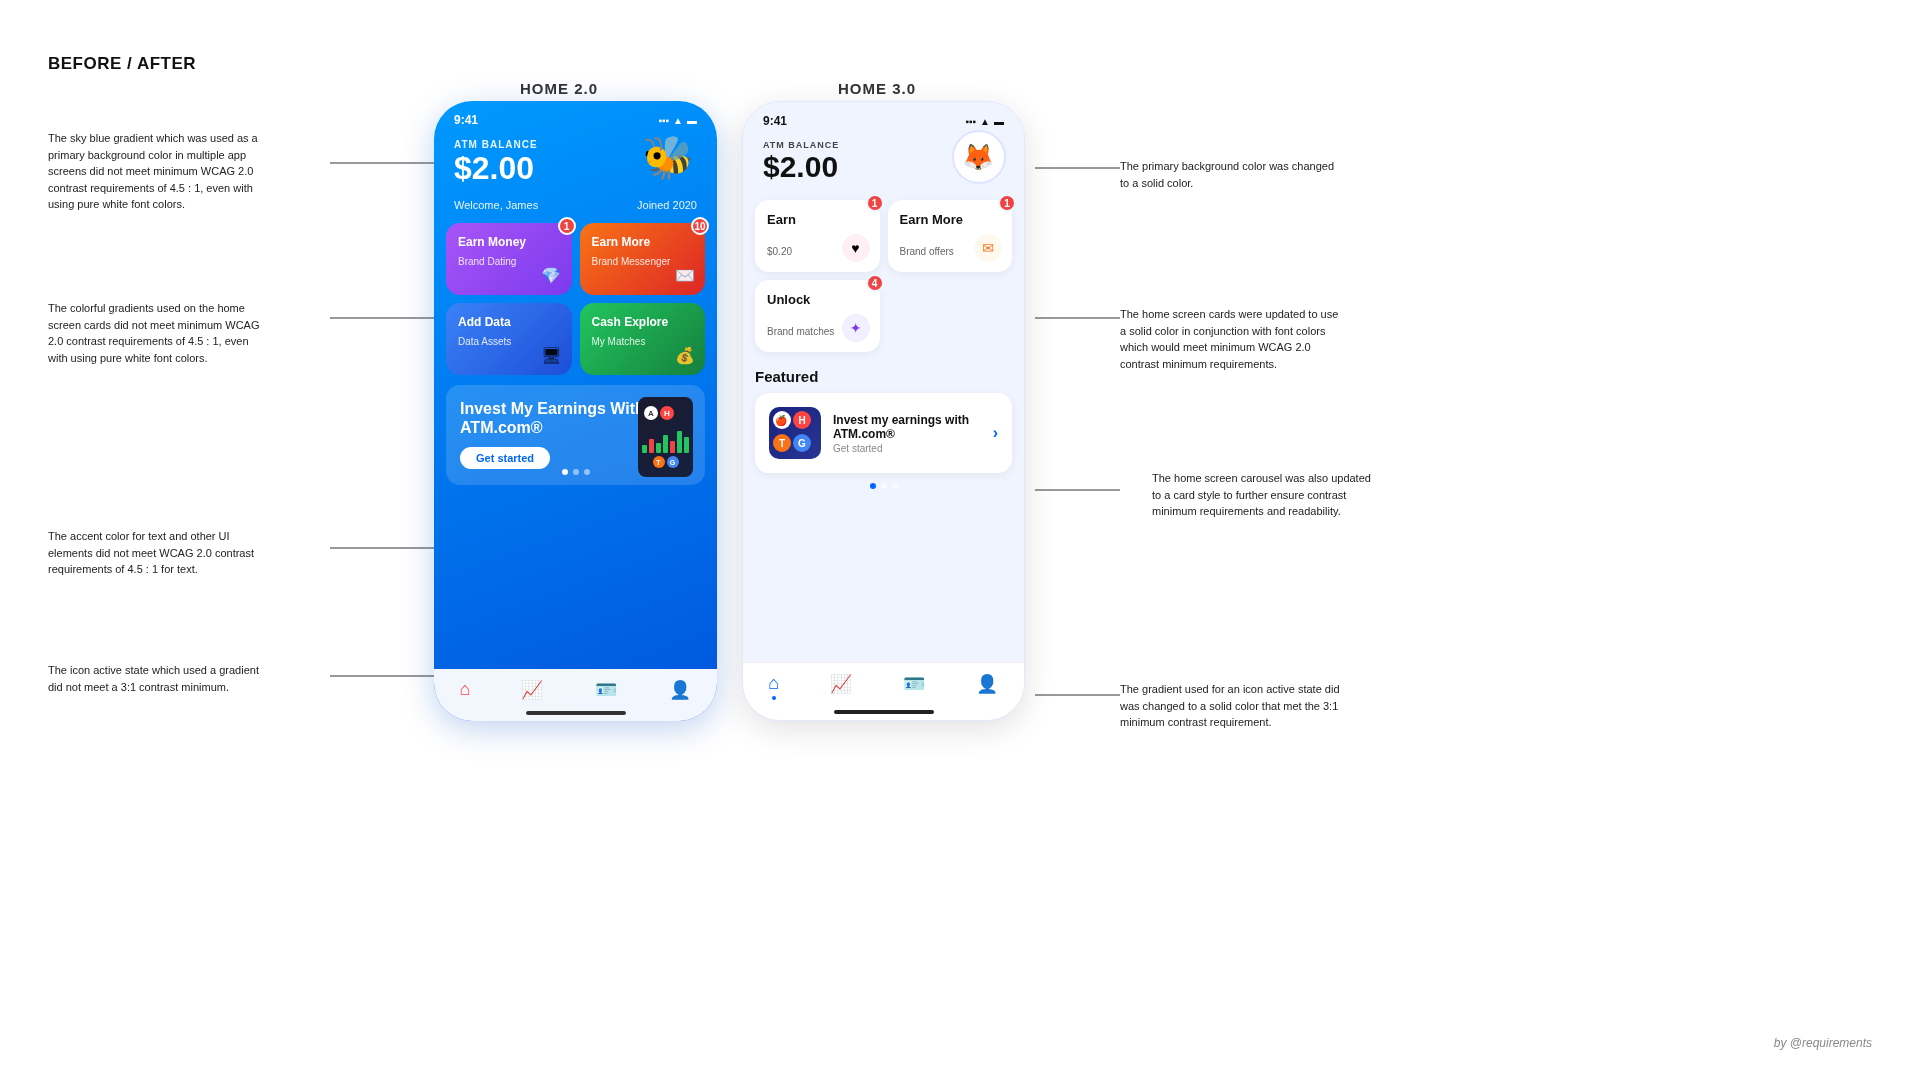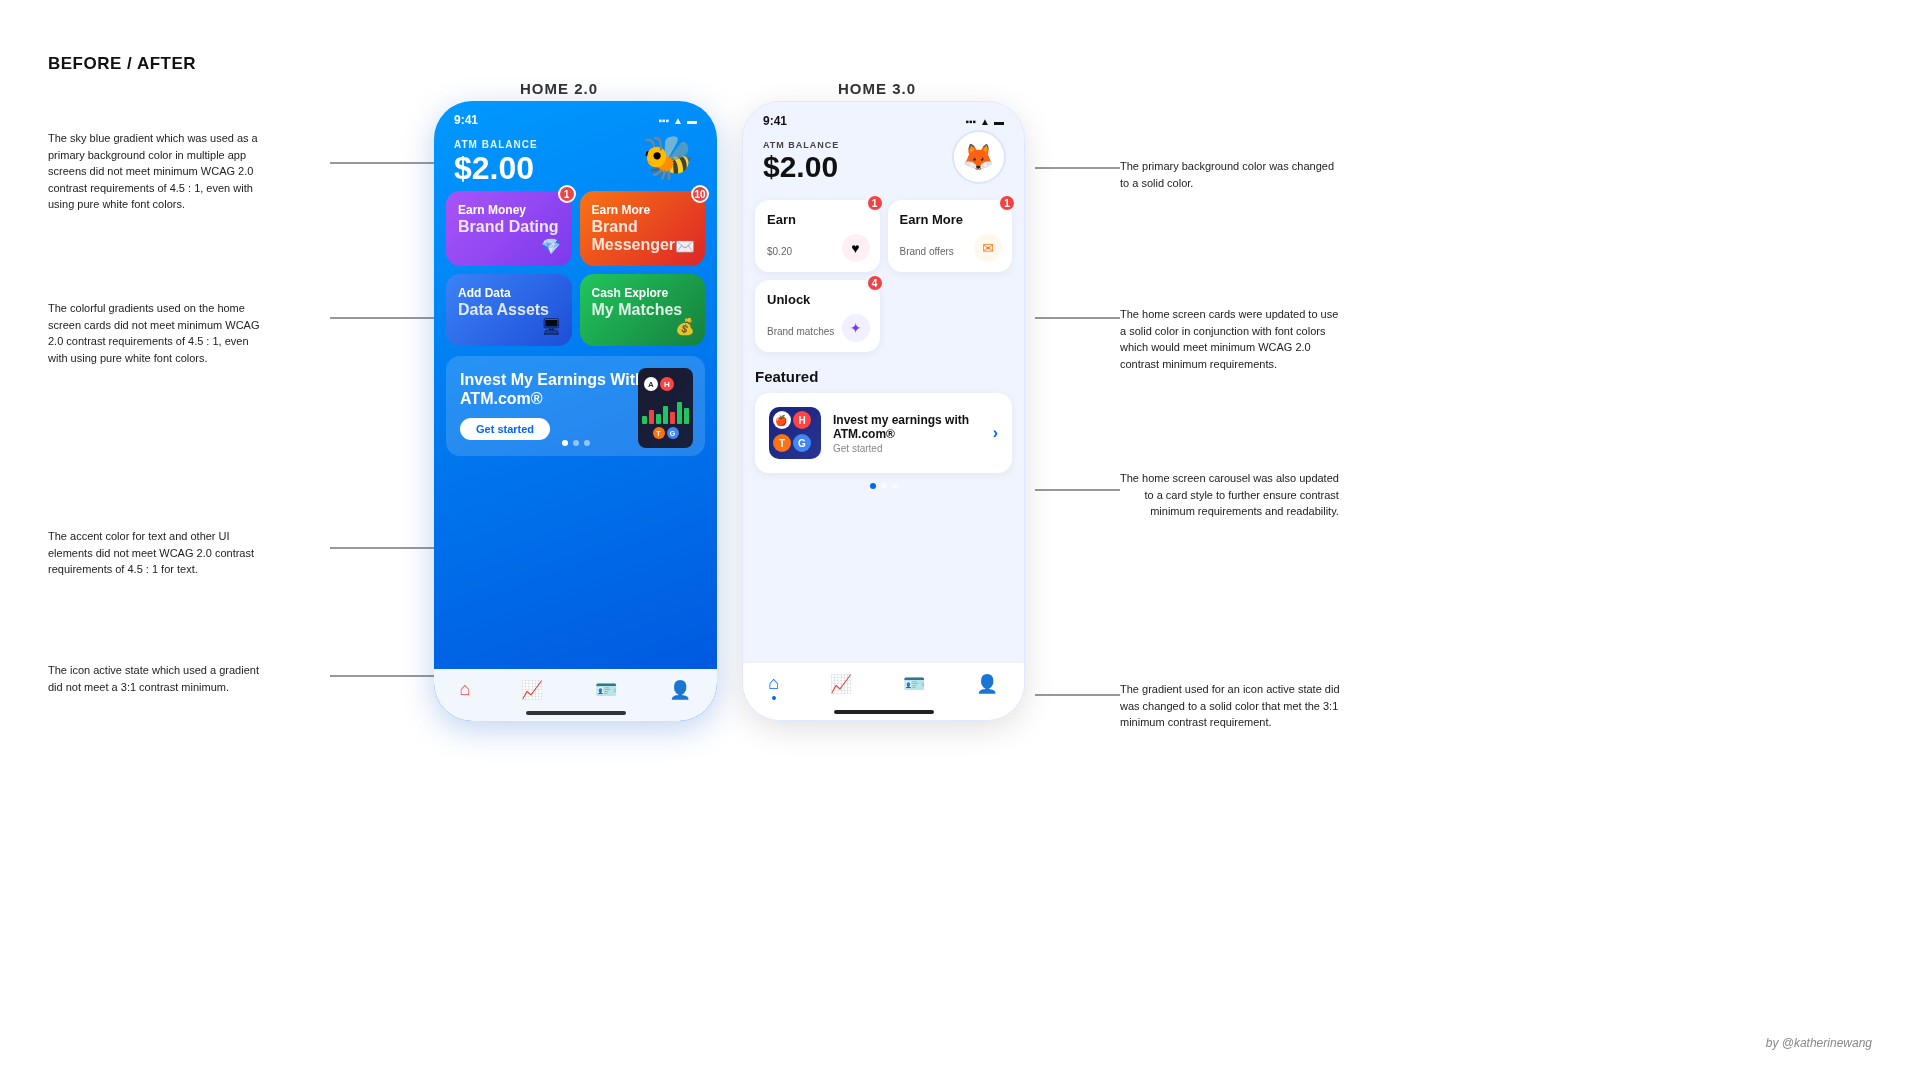--- a/index.html
+++ b/index.html
@@ -148,24 +148,23 @@
       background: linear-gradient(135deg, #22c55e 0%, #15803d 100%);
     }
 
     .card-title-2 {
       font-size: 12px;
       font-weight: 700;
       color: white;
     }
 
     .card-subtitle-2 {
-      font-size: 16px;
+      font-size: 10px;
       color: rgba(255,255,255,0.85);
-      margin-top: 1px;
-      font-weight: bold;
+      margin-top: 7px;
     }
 
     .card-badge {
       position: absolute;
       top: -6px;
       right: -4px;
       background: #ef4444;
       color: white;
       border-radius: 50%;
       width: 18px;
@@ -590,20 +589,24 @@
 
     <div class="atm-section-2">
       <div class="atm-label-2">ATM BALANCE</div>
       <div class="atm-amount-2">$2.00</div>
     </div>
 
     <div class="bee-mascot">
       <div style="font-size: 42px; text-align:center; margin-top: 4px;">🐝</div>
     </div>
 
+    <div class="welcome-bar">
+      <span>Welcome, James</span>
+      <span>Joined 2020</span>
+    </div>
 
     <div class="cards-grid-2">
 
       <div class="card-2 card-earn-money">
         <div class="card-badge">1</div>
         <div class="card-title-2">Earn Money</div>
         <div class="card-subtitle-2">Brand Dating</div>
         <div class="card-icon-2">💎</div>
       </div>
 
@@ -786,25 +789,25 @@
   to a solid color.
 </div>
 
 <div class="annotation" style="top:306px; left:1120px; max-width:310px;">
   The home screen cards were updated to use<br>
   a solid color in conjunction with font colors<br>
   which would meet minimum WCAG 2.0<br>
   contrast minimum requirements.
 </div>
 
-<div class="annotation" style="top:470px; left:1120px; max-width:310px;text-align:right;">
+<div class="annotation" style="top:470px; left:1152px; max-width:310px;">
   The home screen carousel was also updated<br>
   to a card style to further ensure contrast<br>
   minimum requirements and readability.
 </div>
 
 <div class="annotation" style="top:681px; left:1120px; max-width:310px;">
   The gradient used for an icon active state did<br>
   was changed to a solid color that met the 3:1<br>
   minimum contrast requirement.
 </div>
 
-<div class="attribution">by @katherinewang</div>
+<div class="attribution">by @requirements</div>
 
 </body></html>

